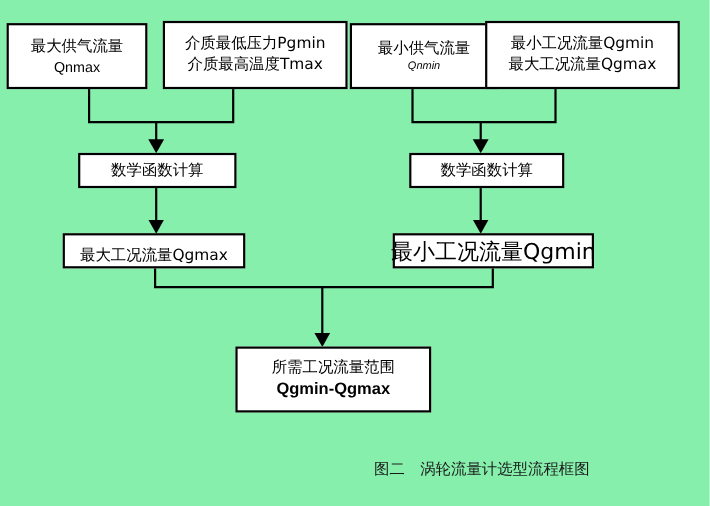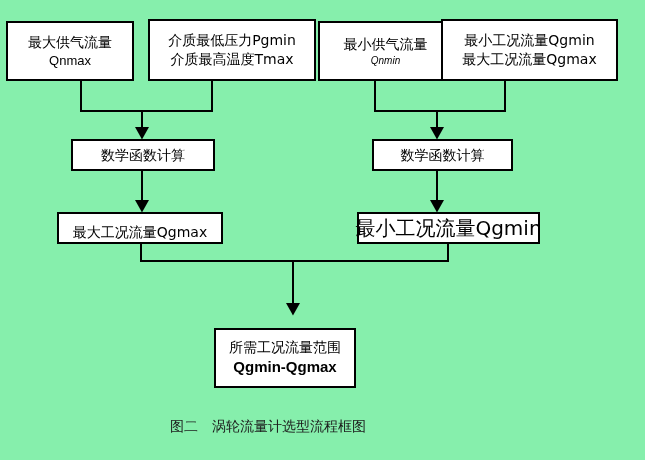--- a/index.html
+++ b/index.html
@@ -45,21 +45,21 @@
   }
   .cjk {
     font-family: "DejaVu Sans", "Liberation Sans", sans-serif;
     letter-spacing: 0px;
   }
   .fig-caption {
     position: absolute;
     left: 0;
     top: 418px;
     width: 536px;
-    text-align: center;
+    text-align: right;
     font-size: 14px;
     color: #1a1a1a;
     white-space: pre;
   }
 </style>
 </head>
 <body>
 
 <div id="diagram-root">
 
@@ -123,20 +123,20 @@
   </div>
 
   <div class="node-box" style="left:57px; top:212px; width:166px; height:32px; font-size:14px;justify-content:flex-end;">
     <span class="node-line cjk">最大工况流量Qgmax</span>
   </div>
 
   <div class="node-box" style="left:357px; top:212px; width:183px; height:32px; font-size:20px;">
     <span class="node-line cjk">最小工况流量Qgmin</span>
   </div>
 
-  <div class="node-box" style="left:214px; top:328px; width:142px; height:60px; font-size:14px;">
+  <div class="node-box" style="left:214px; top:315px; width:178px; height:60px; font-size:14px;">
     <span class="node-line cjk">所需工况流量范围</span>
     <span class="node-line" style="font-size:15px;font-weight:bold;">Qgmin-Qgmax</span>
   </div>
 
   <div class="fig-caption cjk">图二　涡轮流量计选型流程框图</div>
 
 </div>
 
 </body></html>

